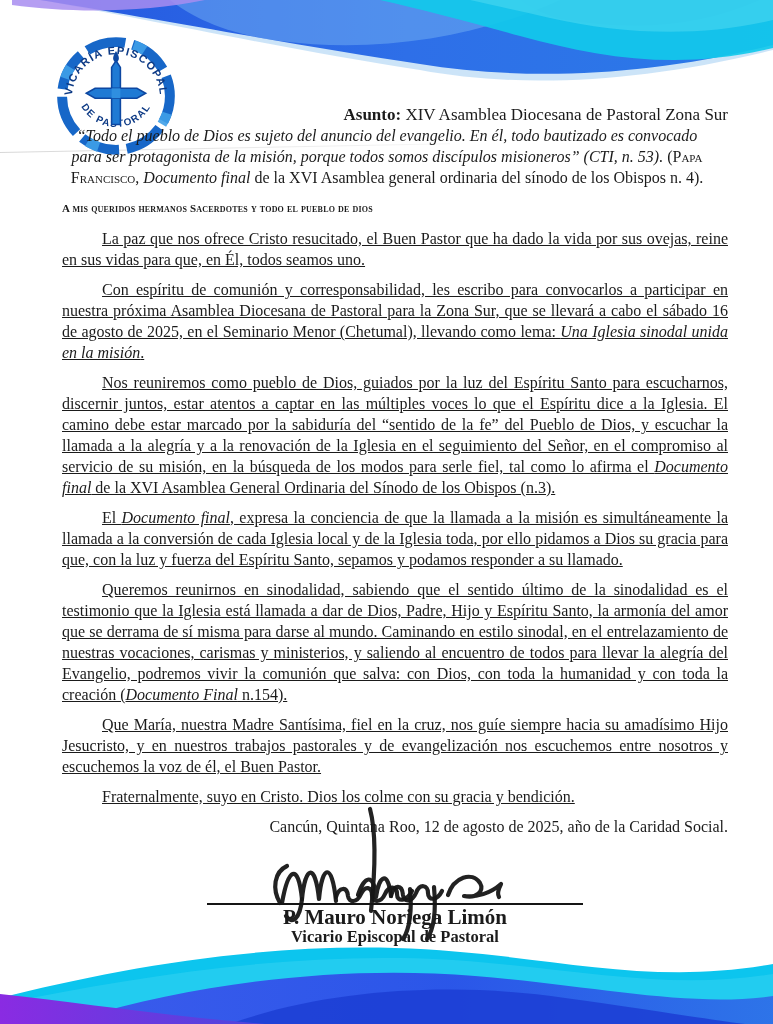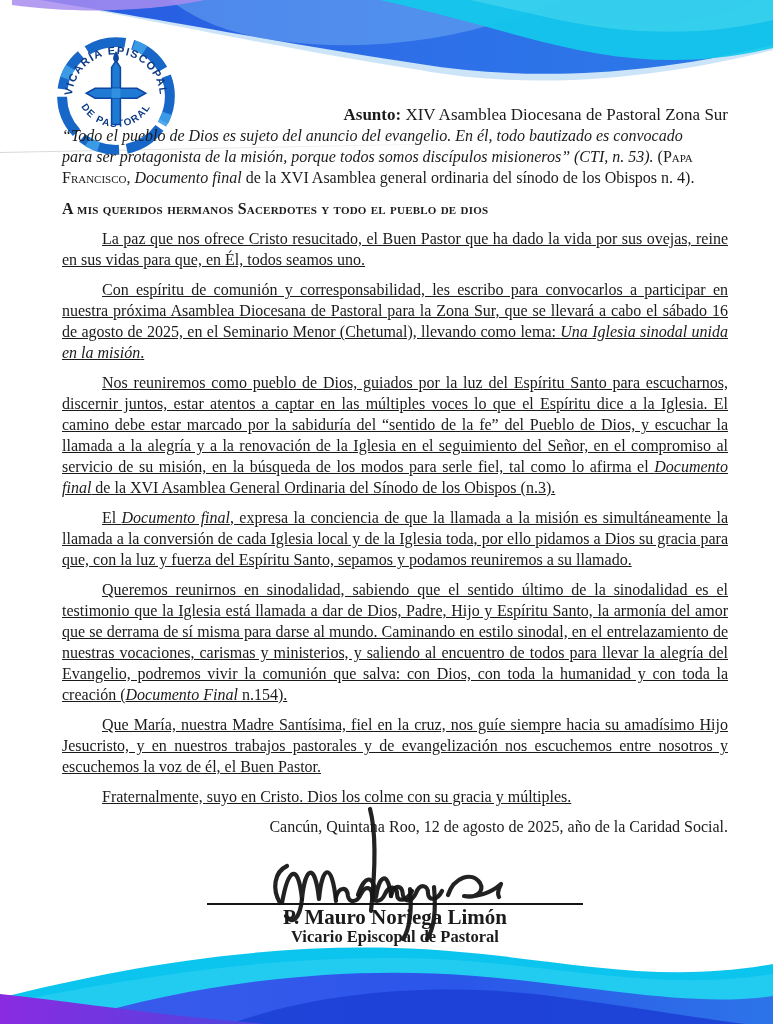--- a/index.html
+++ b/index.html
@@ -20,25 +20,25 @@
     background:linear-gradient(to right, rgba(150,150,150,.38), rgba(190,190,190,.12));
     transform:rotate(-1.1deg);transform-origin:left center;
   }
   
   .logo{position:absolute;top:30px;left:50px;width:132px;height:132px;}
   .logo svg{display:block;width:100%;height:100%;overflow:visible;}
   
   .content{position:absolute;left:62px;top:104px;width:666px;font-size:16px;line-height:21px;}
   .subject{text-align:right;font-size:17px;margin:0 0 0 0;}
   .subject .b{font-weight:bold;}
-  .epigraph{text-align:left;margin:0 16px 10px 0;}
+  .epigraph{text-align:center;margin:0 16px 10px 0;}
   .i{font-style:italic;}
   .sc{font-variant:small-caps;font-style:normal;}
   .salutation{
-    font-size:16px;font-weight:bold;font-variant:small-caps;
+    font-size:11px;font-weight:bold;font-variant:small-caps;
     letter-spacing:.2px;margin:0 0 9px 0;
   }
   p.body{margin:0 0 9px 0;text-align:justify;text-indent:40px;text-decoration:underline;}
   .dateline{text-align:right;margin:2px 0 0 0;}
   
   .sig-block{position:relative;height:112px;margin-top:8px;}
   .sig-script{position:absolute;left:196px;top:-76px;width:280px;height:170px;overflow:visible;}
   .sig-script path{fill:none;stroke:#161616;stroke-width:4.2;stroke-linecap:round;stroke-linejoin:round;opacity:.95;}
   .sig-line{position:absolute;top:58px;left:145px;width:376px;border-top:2px solid #151515;}
   .sig-name{position:absolute;top:62px;left:140px;width:386px;text-align:center;font-weight:bold;font-size:21px;}
@@ -96,27 +96,27 @@
     <div class="epigraph"><span class="i">“Todo el pueblo de Dios es sujeto del anuncio del evangelio. En él, todo bautizado es convocado para ser protagonista de la misión, porque todos somos discípulos misioneros” (CTI, n. 53). </span><span class="sc">(Papa Francisco, </span><span class="i">Documento final</span><span> de la XVI Asamblea general ordinaria del sínodo de los Obispos n. 4).</span></div>
 
     <h1 class="salutation">A mis queridos hermanos Sacerdotes y todo el pueblo de dios</h1>
 
     <p class="body"><span>La paz que nos ofrece Cristo resucitado, el Buen Pastor que ha dado la vida por sus ovejas, reine en sus vidas para que, en Él, todos seamos uno.</span></p>
 
     <p class="body"><span>Con espíritu de comunión y corresponsabilidad, les escribo para convocarlos a participar en nuestra próxima Asamblea Diocesana de Pastoral para la Zona Sur, que se llevará a cabo el sábado 16 de agosto de 2025, en el Seminario Menor (Chetumal), llevando como lema: </span><span class="i">Una Iglesia sinodal unida en la misión</span><span>.</span></p>
 
     <p class="body"><span>Nos reuniremos como pueblo de Dios, guiados por la luz del Espíritu Santo para escucharnos, discernir juntos, estar atentos a captar en las múltiples voces lo que el Espíritu dice a la Iglesia. El camino debe estar marcado por la sabiduría del “sentido de la fe” del Pueblo de Dios, y escuchar la llamada a la alegría y a la renovación de la Iglesia en el seguimiento del Señor, en el compromiso al servicio de su misión, en la búsqueda de los modos para serle fiel, tal como lo afirma el </span><span class="i">Documento final</span><span> de la XVI Asamblea General Ordinaria del Sínodo de los Obispos (n.3).</span></p>
 
-    <p class="body"><span>El </span><span class="i">Documento final</span><span>, expresa la conciencia de que la llamada a la misión es simultáneamente la llamada a la conversión de cada Iglesia local y de la Iglesia toda, por ello pidamos a Dios su gracia para que, con la luz y fuerza del Espíritu Santo, sepamos y podamos reuniremos a su llamado.</span></p>
+    <p class="body"><span>El </span><span class="i">Documento final</span><span>, expresa la conciencia de que la llamada a la misión es simultáneamente la llamada a la conversión de cada Iglesia local y de la Iglesia toda, por ello pidamos a Dios su gracia para que, con la luz y fuerza del Espíritu Santo, sepamos y podamos responder a su llamado.</span></p>
 
     <p class="body"><span>Queremos reunirnos en sinodalidad, sabiendo que el sentido último de la sinodalidad es el testimonio que la Iglesia está llamada a dar de Dios, Padre, Hijo y Espíritu Santo, la armonía del amor que se derrama de sí misma para darse al mundo. Caminando en estilo sinodal, en el entrelazamiento de nuestras vocaciones, carismas y ministerios, y saliendo al encuentro de todos para llevar la alegría del Evangelio, podremos vivir la comunión que salva: con Dios, con toda la humanidad y con toda la creación (</span><span class="i">Documento Final</span><span> n.154).</span></p>
 
     <p class="body"><span>Que María, nuestra Madre Santísima, fiel en la cruz, nos guíe siempre hacia su amadísimo Hijo Jesucristo, y en nuestros trabajos pastorales y de evangelización nos escuchemos entre nosotros y escuchemos la voz de él, el Buen Pastor.</span></p>
 
-    <p class="body"><span>Fraternalmente, suyo en Cristo. Dios los colme con su gracia y múltiples.</span></p>
+    <p class="body"><span>Fraternalmente, suyo en Cristo. Dios los colme con su gracia y bendición.</span></p>
 
     <div class="dateline">Cancún, Quintana Roo, 12 de agosto de 2025, año de la Caridad Social.</div>
 
     <div class="sig-block">
       <svg class="sig-script" viewBox="0 0 280 170">
         <path d="M22,134 C14,120 16,103 29,97"></path>
         <path d="M24,134 C30,100 40,92 44,130 C47,98 57,92 61,130 C64,96 74,92 78,132"></path>
         <path d="M44,130 C42,150 34,156 28,147"></path>
         <path d="M78,128 c3,-10 11,-11 12,-1 c1,7 9,7 13,-2 c4,-9 11,-7 11,1 c0,8 9,8 13,-1 c4,-9 12,-8 12,0 c0,9 10,7 15,-3"></path>
         <path d="M113,142 C117,104 119,66 112,40"></path>

